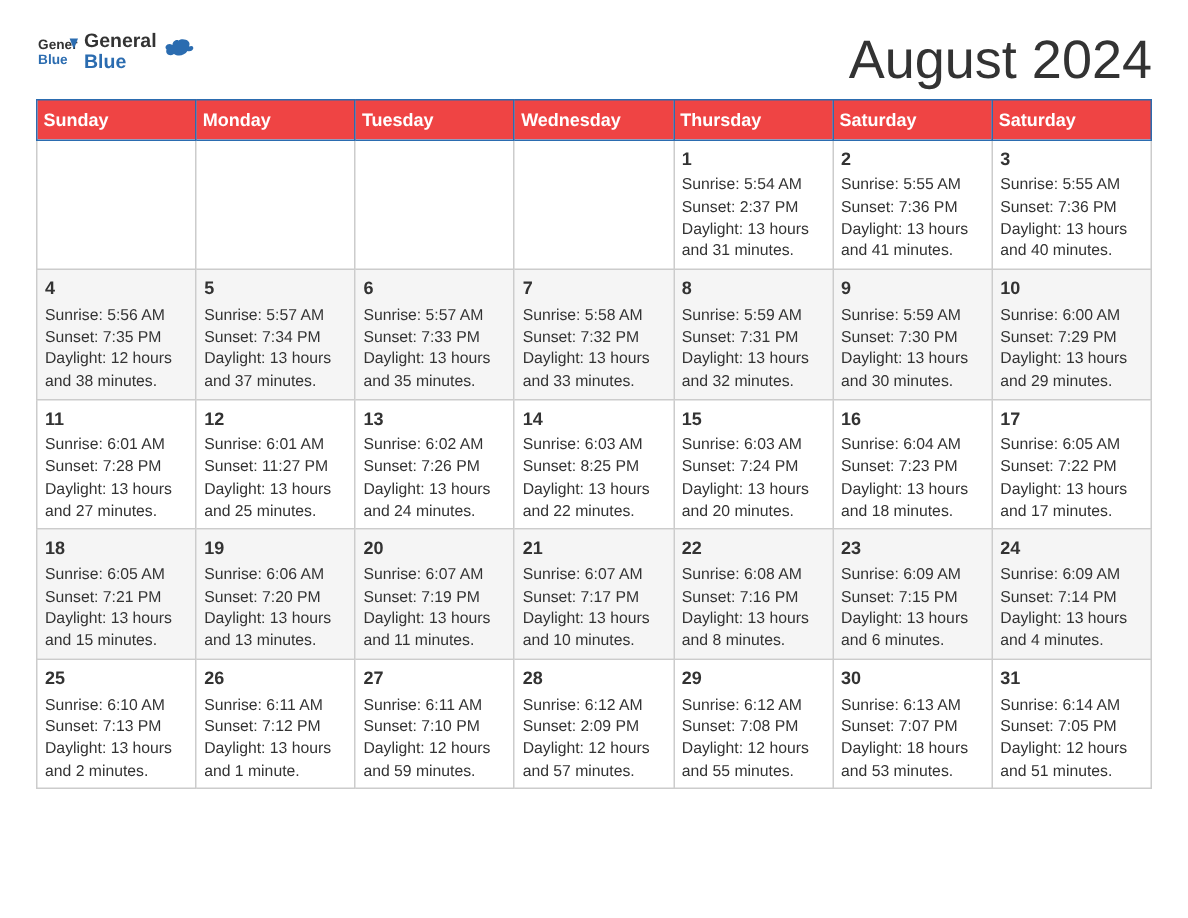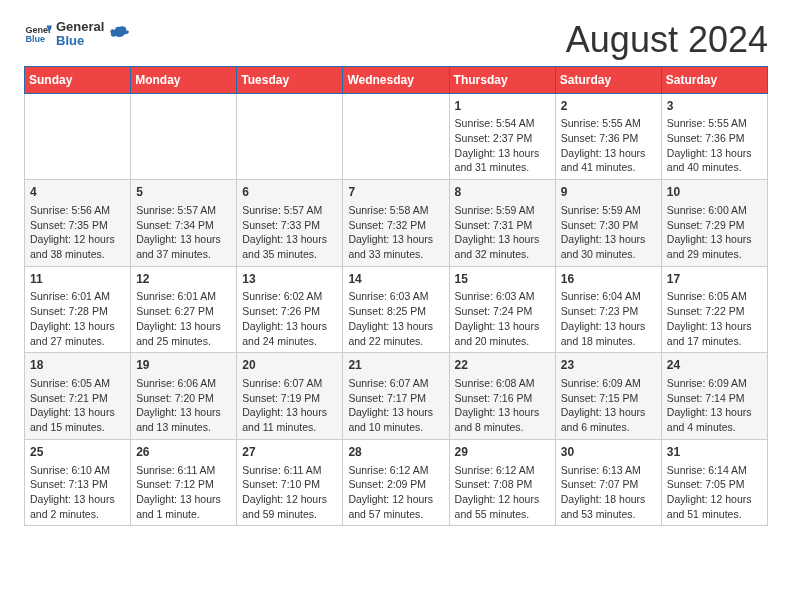--- a/index.html
+++ b/index.html
@@ -185,21 +185,21 @@
       <tr>
         <td>
           <span class="day-number">11</span>
           <div>Sunrise: 6:01 AM</div>
           <div>Sunset: 7:28 PM</div>
           <div>Daylight: 13 hours and 27 minutes.</div>
         </td>
         <td>
           <span class="day-number">12</span>
           <div>Sunrise: 6:01 AM</div>
-          <div>Sunset: 6:27 PM</div>
+          <div>Sunset: 11:27 PM</div>
           <div>Daylight: 13 hours and 25 minutes.</div>
         </td>
         <td>
           <span class="day-number">13</span>
           <div>Sunrise: 6:02 AM</div>
           <div>Sunset: 7:26 PM</div>
           <div>Daylight: 13 hours and 24 minutes.</div>
         </td>
         <td>
           <span class="day-number">14</span>

